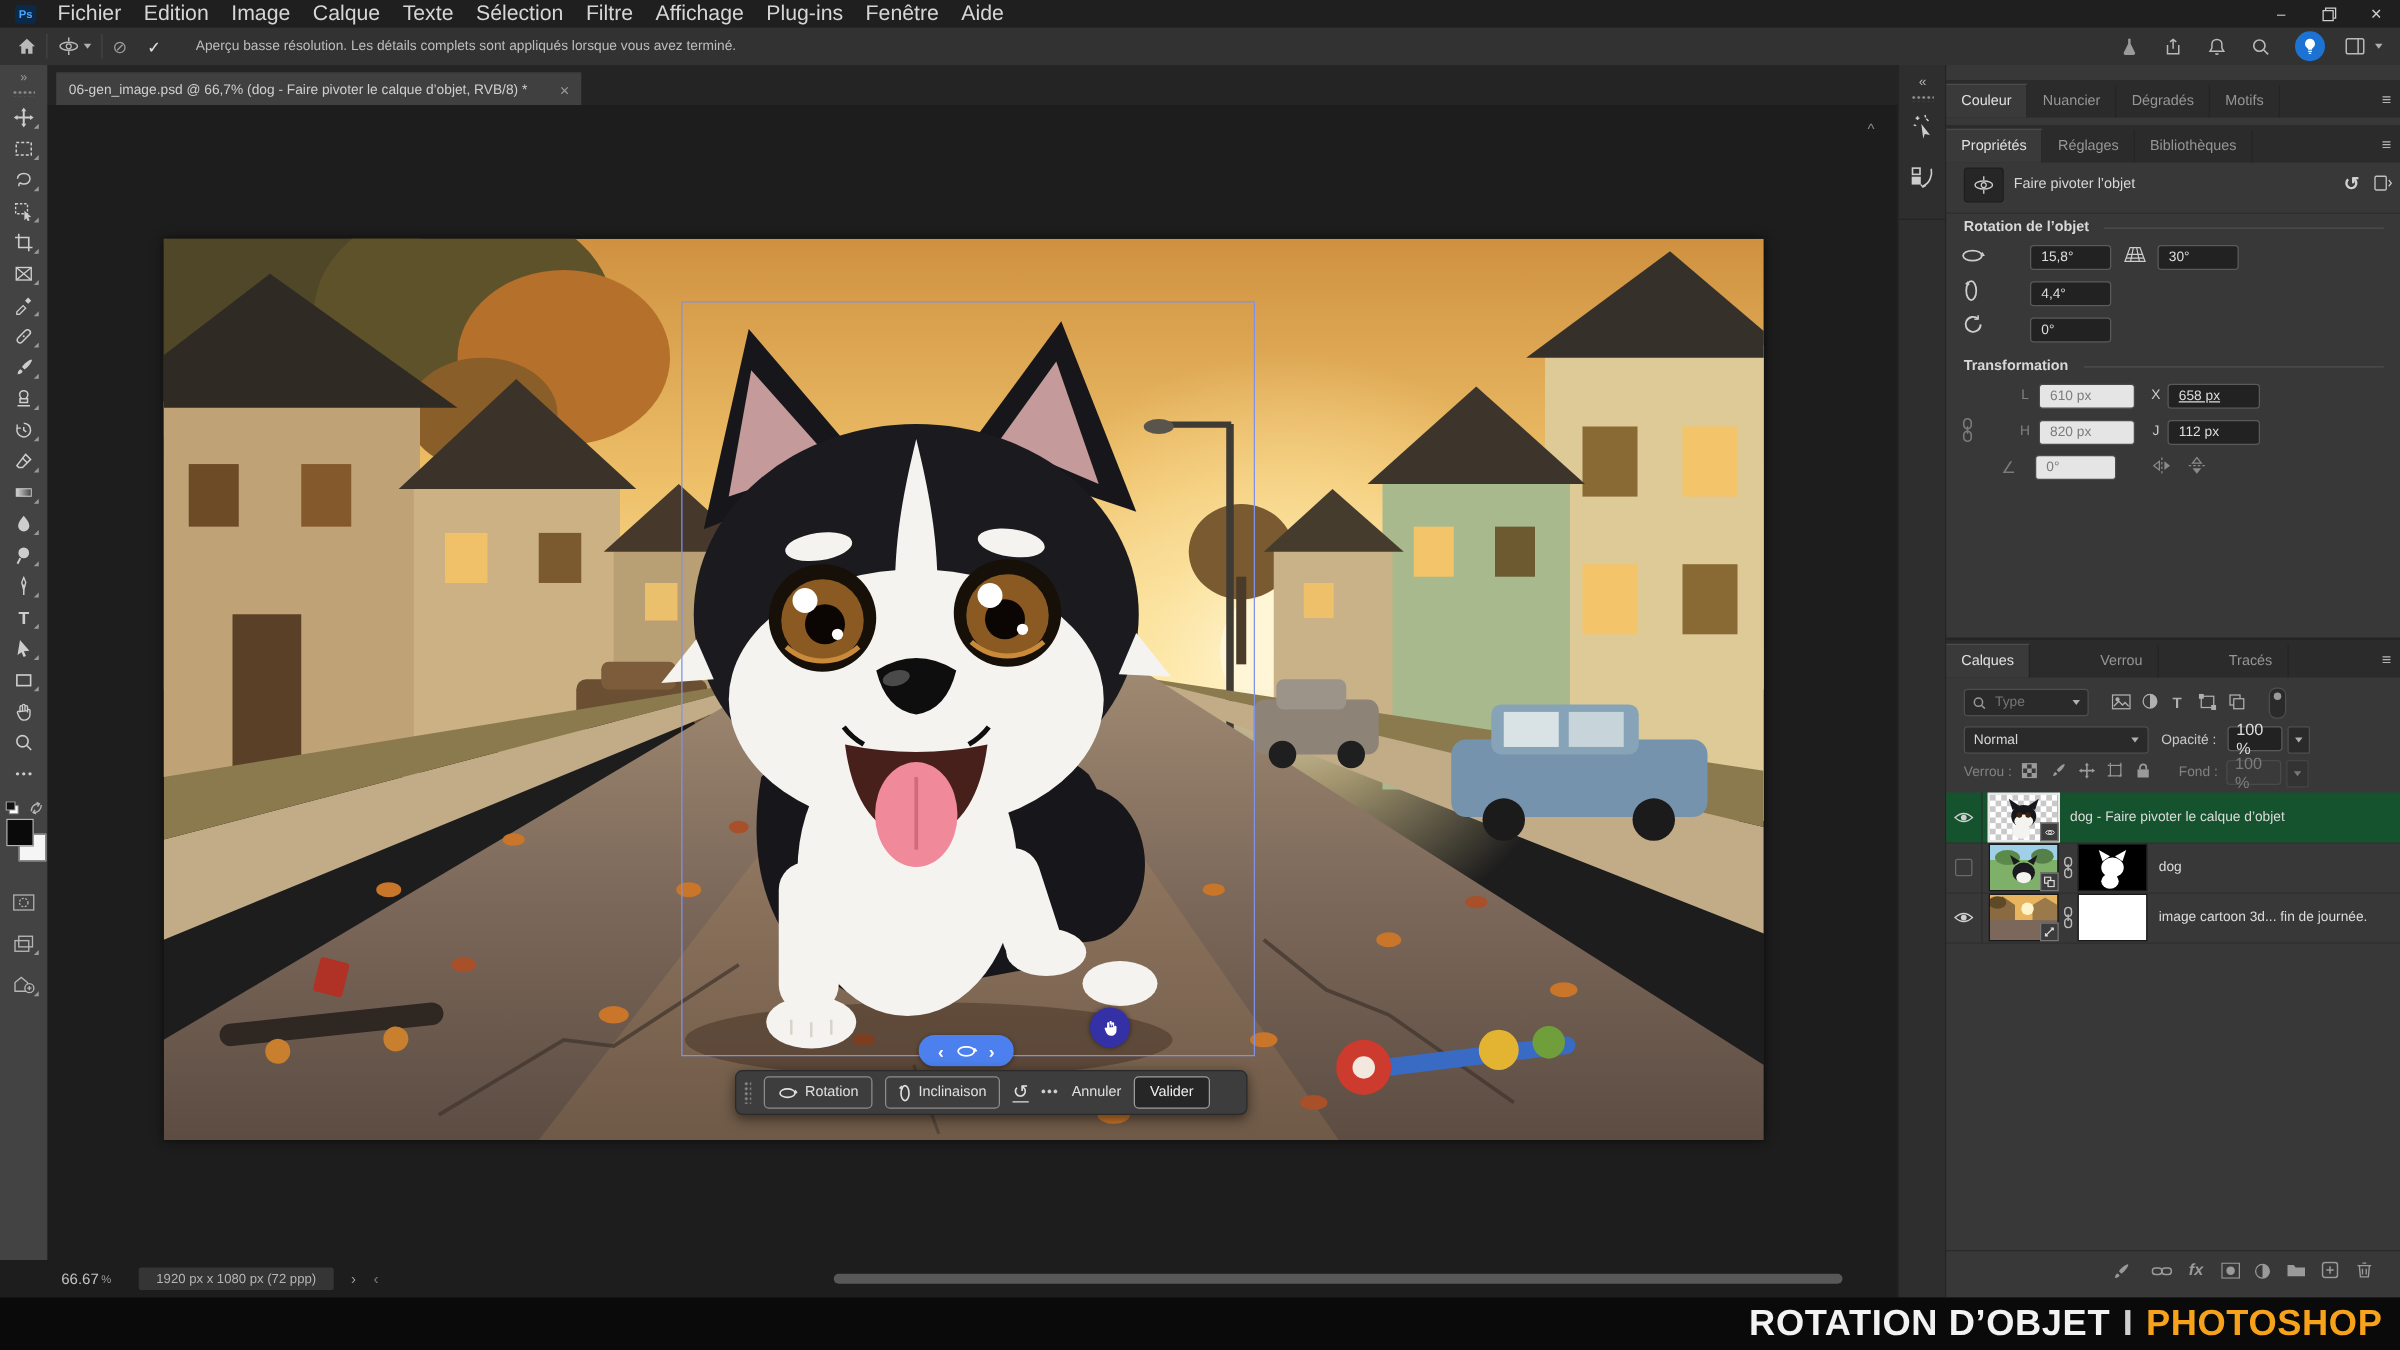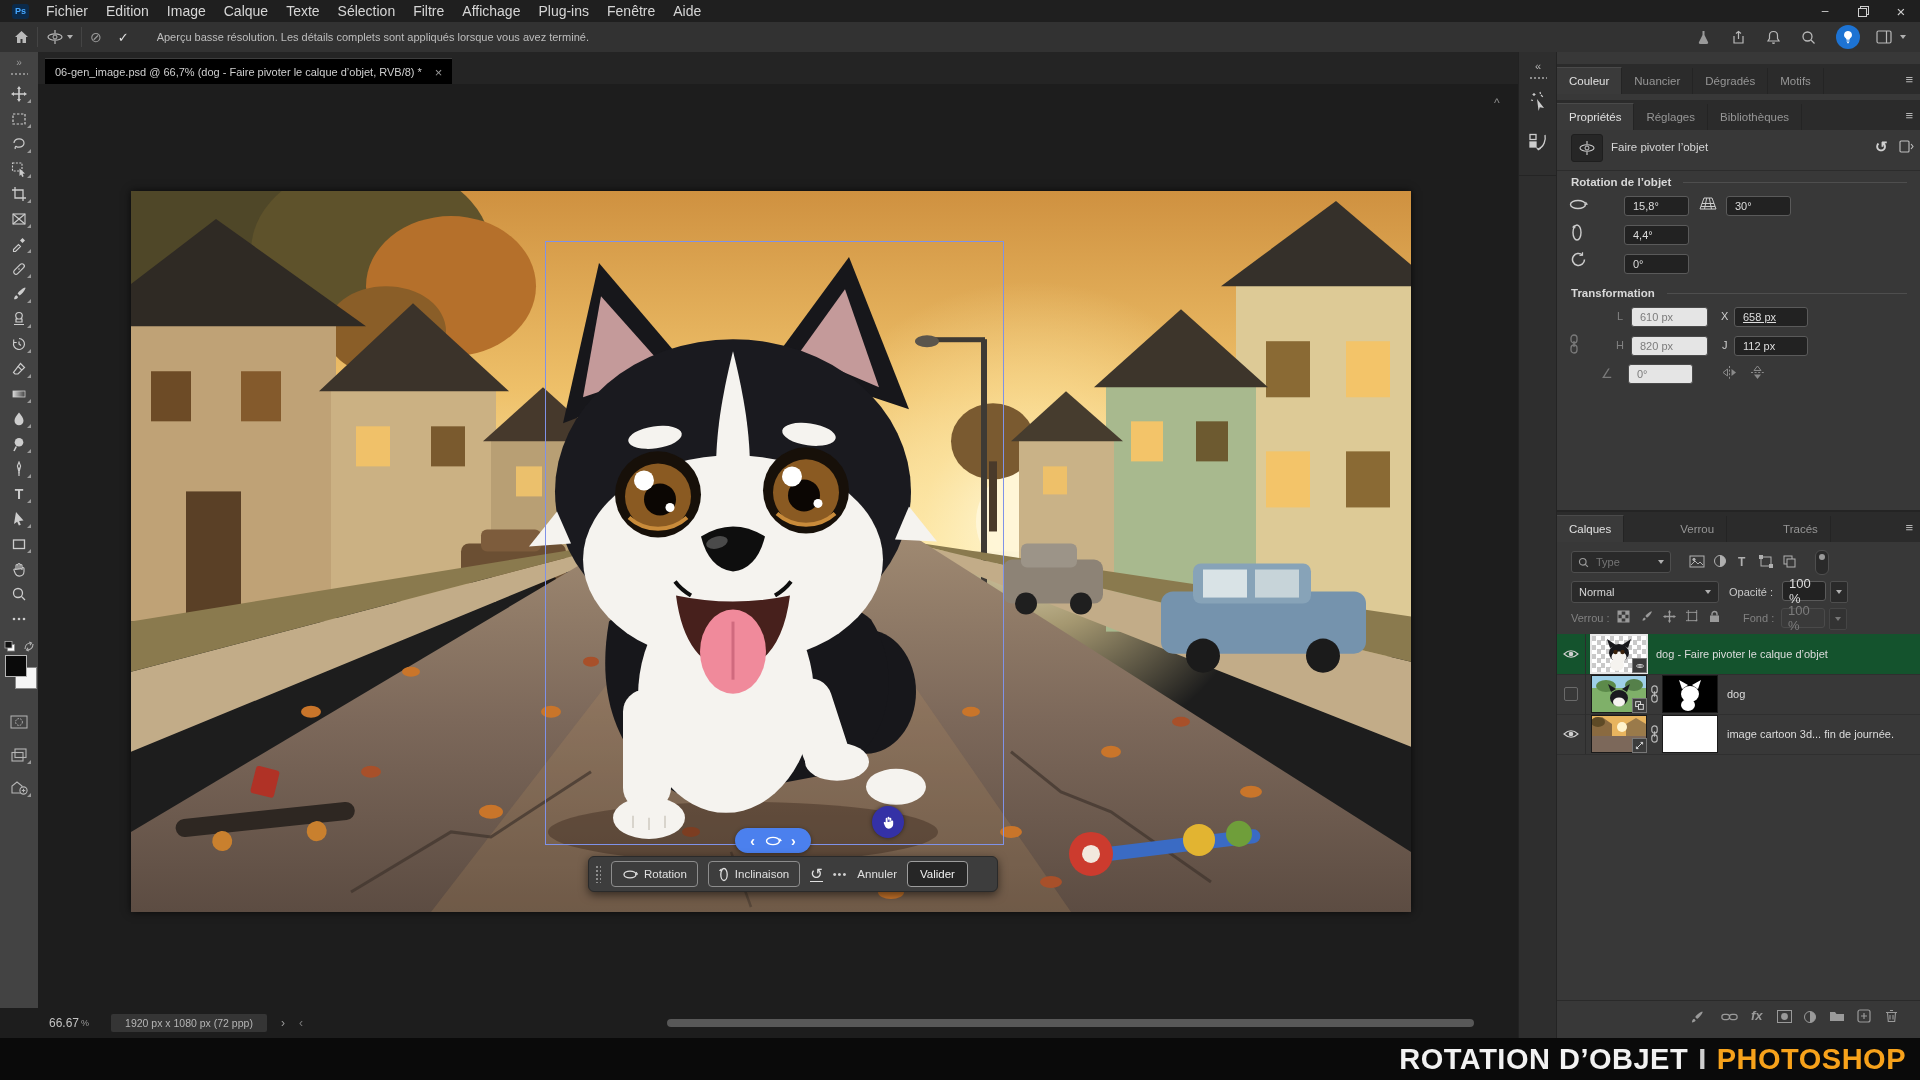--- a/index.html
+++ b/index.html
@@ -3,35 +3,35 @@
 <meta charset="utf-8">
 <style>
   html,body{margin:0;padding:0;background:#000;}
   #app{position:relative;width:1920px;height:1080px;overflow:hidden;
        font-family:"Liberation Sans",sans-serif;background:#1d1d1d;
        -webkit-font-smoothing:antialiased;}
   .a{position:absolute;}
   svg{display:block;}
   
   #menubar{left:0;top:0;width:1920px;height:22px;background:#1f1f1f;border-bottom:1px solid #161616;display:flex;align-items:center;}
-  .menuitem{color:#d6d6d6;font-size:14px;padding:0 9px;line-height:22px;}
+  .menuitem{color:#d6d6d6;font-size:17px;padding:0 9px;line-height:22px;}
   .pslogo{width:17px;height:15px;margin:0 8px 0 12px;border-radius:3px;background:#0b2a4a;color:#47a7ff;font-size:9px;font-weight:bold;display:flex;align-items:center;justify-content:center;}
   .wbtn{width:38px;height:22px;display:flex;align-items:center;justify-content:center;color:#cfcfcf;font-size:12px;}
   
   #optionsbar{left:0;top:22px;width:1920px;height:30px;background:#323232;border-bottom:1px solid #1a1a1a;display:flex;align-items:center;}
   .obsep{width:1px;height:20px;background:#444;margin:0 8px;}
   .obicon{color:#b9b9b9;display:flex;align-items:center;justify-content:center;}
   
   #toolbar{left:0;top:52px;width:38px;height:956px;background:#434343;border-right:1px solid #2a2a2a;display:flex;flex-direction:column;align-items:center;}
   .tool{position:relative;width:28px;height:25px;display:flex;align-items:center;justify-content:center;}
   .tool.sub::after{content:"";position:absolute;right:2px;bottom:3px;border-left:4px solid transparent;border-bottom:4px solid #9a9a9a;}
   .grip{width:18px;height:5px;background-image:radial-gradient(#8d8d8d 1px,transparent 1.2px);background-size:4px 4px;margin:4px 0;}
   
   #tabbar{left:38px;top:52px;width:1480px;height:32px;background:#242424;}
-  #doctab{position:absolute;left:7px;top:6px;height:26px;background:#000000;display:flex;align-items:center;padding:0 10px;color:#cfcfcf;font-size:11px;gap:13px;border-top:1px solid #3d3d3d;}
+  #doctab{position:absolute;left:7px;top:6px;height:26px;background:#404040;display:flex;align-items:center;padding:0 10px;color:#cfcfcf;font-size:11px;gap:26px;border-top:1px solid #3d3d3d;}
   
   #canvasarea{left:38px;top:84px;width:1480px;height:924px;background:#1d1d1d;}
   #docimg{left:131px;top:191px;width:1280px;height:721px;box-shadow:0 0 8px rgba(0,0,0,.7);}
   #selbox{left:545px;top:241px;width:457px;height:602px;border:1px solid #7f92e8;}
   #pill{left:735px;top:828px;width:76px;height:25px;border-radius:13px;background:#4b80ee;display:flex;align-items:center;justify-content:center;gap:9px;color:#fff;box-shadow:0 1px 4px rgba(0,0,0,.4);}
   .pillchev{font-size:14px;font-weight:bold;line-height:1;color:#fff;}
   #ctxbar{left:588px;top:856px;width:392px;height:34px;background:#3d3d3d;border:1px solid #2a2a2a;border-radius:6px;box-shadow:0 3px 10px rgba(0,0,0,.55);display:flex;align-items:center;padding:0 10px 0 6px;gap:10px;}
   .ctxbtn{height:24px;border:1px solid #8d8d8d;border-radius:4px;display:flex;align-items:center;gap:6px;padding:0 10px;color:#e0e0e0;font-size:11.5px;}
   .ctxlabel{color:#e0e0e0;font-size:11.5px;}
   #validerbtn{height:24px;border:1px solid #9d9d9d;border-radius:4px;background:#262626;display:flex;align-items:center;padding:0 12px;color:#efefef;font-size:11.5px;}

